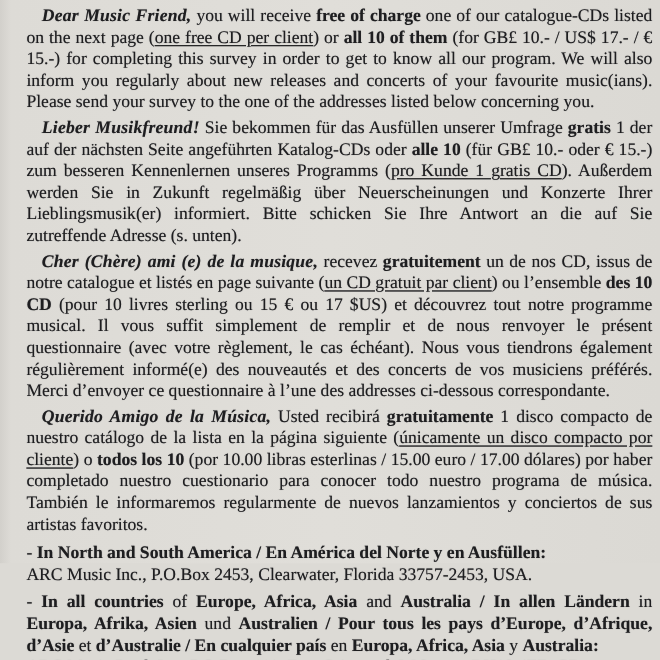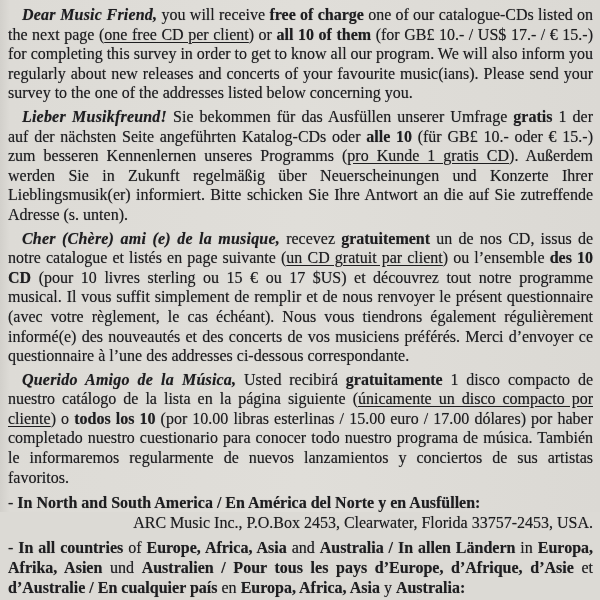--- a/index.html
+++ b/index.html
@@ -10,40 +10,40 @@
     width: 600px;
     height: 600px;
     background: #dcdad5;
     overflow: hidden;
     font-family: "Liberation Serif", "DejaVu Serif", serif;
   }
   .page {
     box-sizing: border-box;
     width: 600px;
     height: 512px;
-    padding: 5px 7px 6px 8px;
+    padding: 5px 7px 6px 24px;
     background: linear-gradient(90deg, #d2d0cb 0px, #dddbd6 10px, #e0ded9 50%, #dbd9d4 100%);
     color: #1e1e20;
     font-size: 16px;
     line-height: 19.6px;
     text-align: justify;
     text-shadow: 0 0 0.7px rgba(30,30,35,0.55);
   }
   .para {
     margin: 0 0 4px 0;
     text-indent: 14px;
   }
   .addr-header {
     margin: 6px 0 0 0;
     text-indent: 0;
   }
   .addr-line {
     margin: 0 0 2px 0;
     text-indent: 0;
-    text-align: right;
+    text-align: left;
   }
   .b  { font-weight: bold; }
   .bi { font-weight: bold; font-style: italic; letter-spacing: 0.2px; }
   .u  { text-decoration: underline; text-underline-offset: 2px; }
 </style>
 </head>
 <body>
 
 <div class="page">
   <p class="para"><span class="bi">Dear Music Friend,</span><span> you will receive </span><span class="b">free of charge</span><span> one of our catalogue-CDs listed on the next page (</span><span class="u">one free CD per client</span><span>) or </span><span class="b">all 10 of them</span><span> (for GB£ 10.- / US$ 17.- / € 15.-) for completing this survey in order to get to know all our program. We will also inform you regularly about new releases and concerts of your favourite music(ians). Please send your survey to the one of the addresses listed below concerning you.</span></p>

